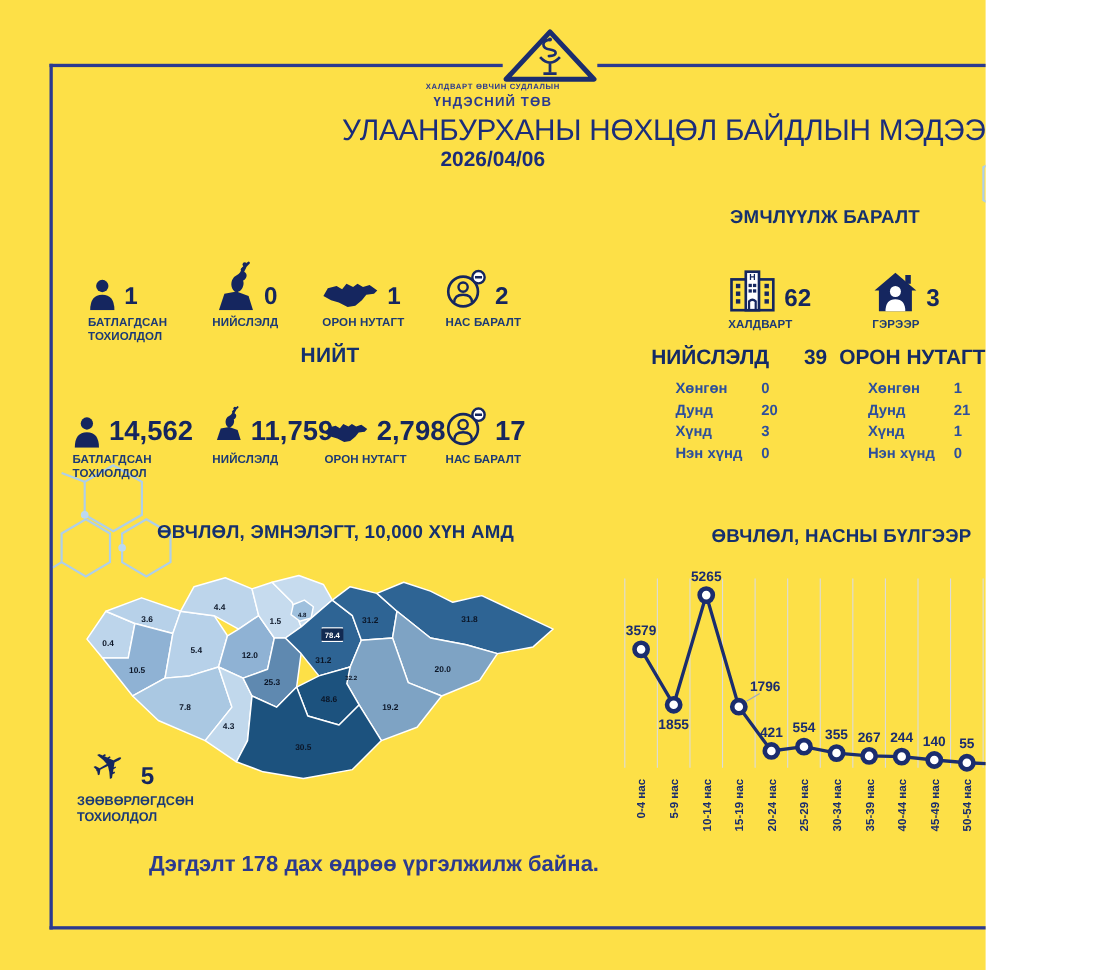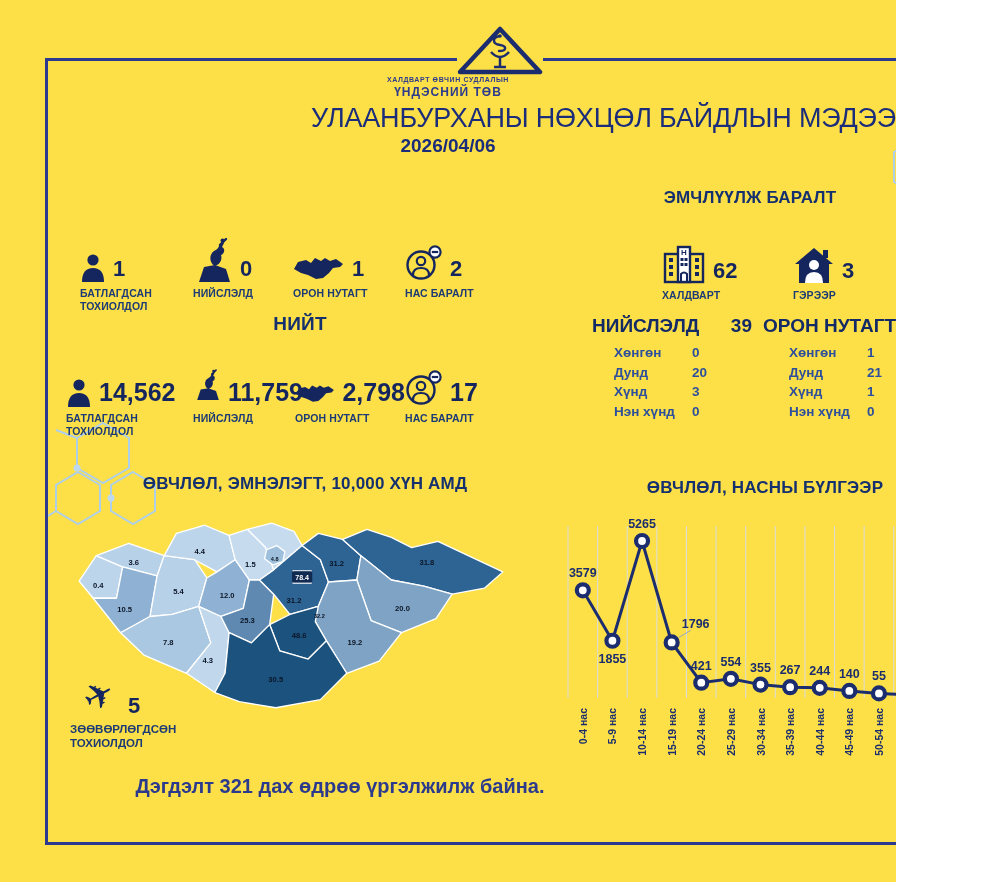--- a/index.html
+++ b/index.html
@@ -371,15 +371,15 @@
       <text transform="translate(171.8846153846154,196) rotate(-90)" text-anchor="end" font-size="10.5" font-weight="600" fill="#1b2d6e">25-29 нас</text>
       <text transform="translate(201.5,196) rotate(-90)" text-anchor="end" font-size="10.5" font-weight="600" fill="#1b2d6e">30-34 нас</text>
       <text transform="translate(231.1153846153846,196) rotate(-90)" text-anchor="end" font-size="10.5" font-weight="600" fill="#1b2d6e">35-39 нас</text>
       <text transform="translate(260.7307692307693,196) rotate(-90)" text-anchor="end" font-size="10.5" font-weight="600" fill="#1b2d6e">40-44 нас</text>
       <text transform="translate(290.34615384615387,196) rotate(-90)" text-anchor="end" font-size="10.5" font-weight="600" fill="#1b2d6e">45-49 нас</text>
       <text transform="translate(319.96153846153845,196) rotate(-90)" text-anchor="end" font-size="10.5" font-weight="600" fill="#1b2d6e">50-54 нас</text>
       <text transform="translate(349.5769230769231,196) rotate(-90)" text-anchor="end" font-size="10.5" font-weight="600" fill="#1b2d6e">55-59 нас</text>
       <text transform="translate(379.19230769230774,196) rotate(-90)" text-anchor="end" font-size="10.5" font-weight="600" fill="#1b2d6e">60-64 нас</text>
     </svg>
 
-  <div class="footer-text">Дэгдэлт 321 дах өдрөө үргэлжилж байна.</div>
+  <div class="footer-text">Дэгдэлт 178 дах өдрөө үргэлжилж байна.</div>
 
 </div>
 
 </body></html>

